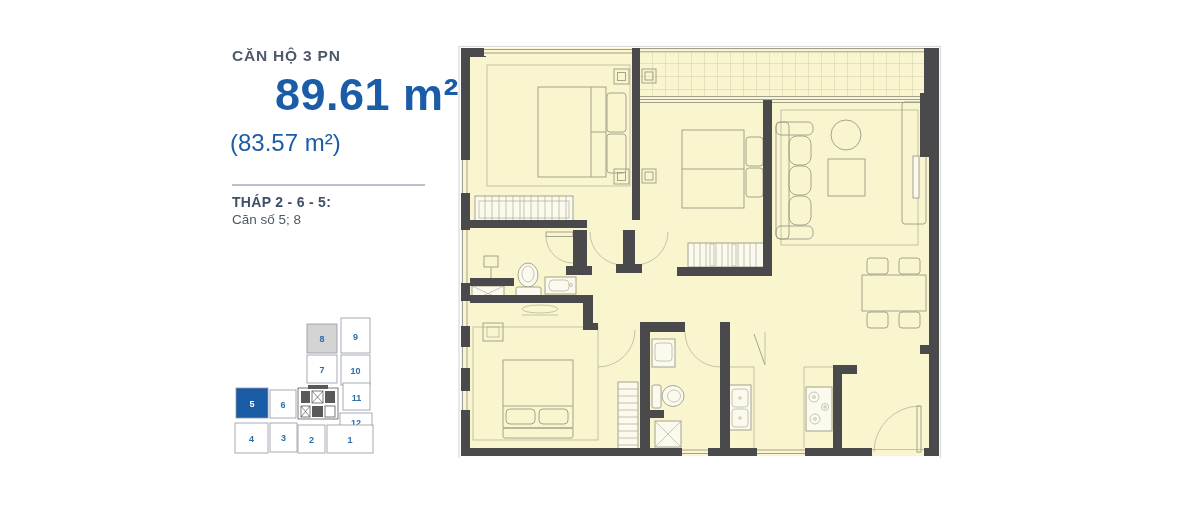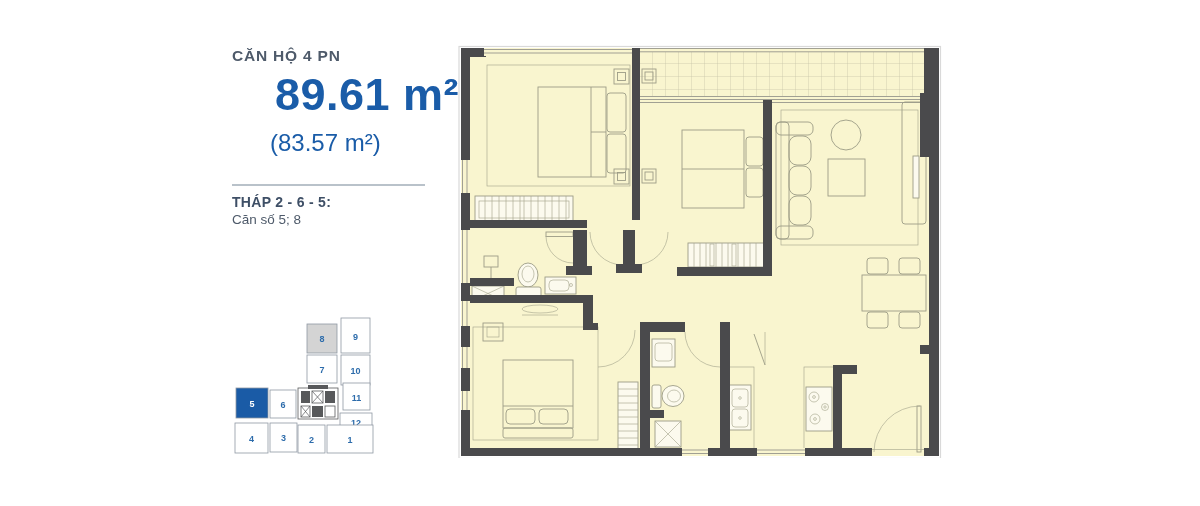--- a/index.html
+++ b/index.html
@@ -1,21 +1,21 @@
 <!DOCTYPE html>
 <html><head>
 <meta charset="utf-8">
 <style>
   html,body{margin:0;padding:0;background:#ffffff;}
   #page{position:relative;width:1200px;height:506px;background:#ffffff;overflow:hidden;
         font-family:"Liberation Sans", sans-serif;}
   .abs{position:absolute;}
   .panel-title{left:232px;top:47px;font-size:15.5px;font-weight:bold;color:#4e5a6a;letter-spacing:0.8px;}
   .area-main{left:229px;top:72px;font-size:45px;font-weight:bold;color:#1a5ca8;letter-spacing:0.5px;line-height:1;margin-left:46px;}
-  .area-secondary{left:230px;top:131px;font-size:24px;color:#1a5ca8;line-height:1;margin-left:40px;}
+  .area-secondary{left:230px;top:131px;font-size:24px;color:#1a5ca8;line-height:1;}
   .divider{left:232px;top:184px;width:193px;height:1.5px;background:#b9c2ca;}
   .tower-label{left:232px;top:194px;font-size:14px;font-weight:bold;color:#3e4f66;letter-spacing:0.3px;}
   .unit-label{left:232px;top:212px;font-size:13.5px;color:#4e5a6a;}
   
   .w{fill:#4a4a4c;}
   .f{fill:none;stroke:#9c9c86;stroke-width:0.9;}
   .ff{fill:#fcfaee;stroke:#9c9c86;stroke-width:0.9;}
   .fl{fill:none;stroke:#a8a890;stroke-width:0.65;}
   .win{stroke:#96968c;stroke-width:0.9;}
   .halo{fill:none;stroke:#d9d9d9;stroke-width:1.2;}
@@ -24,21 +24,21 @@
   .kp-box{stroke:#8f98a3;stroke-width:0.8;}
   .kp-num{font-family:"Liberation Sans",sans-serif;font-size:9px;font-weight:bold;text-anchor:middle;}
   .kc{fill:#58595b;}
   .kcs{fill:#ffffff;stroke:#58595b;stroke-width:0.8;}
 </style>
 </head>
 <body>
 
 <div id="page">
 
-  <div class="abs panel-title">CĂN HỘ 4 PN</div>
+  <div class="abs panel-title">CĂN HỘ 3 PN</div>
   <div class="abs area-main">89.61 m²</div>
   <div class="abs area-secondary">(83.57 m²)</div>
   <div class="abs divider"></div>
   <div class="abs tower-label">THÁP 2 - 6 - 5:</div>
   <div class="abs unit-label">Căn số 5; 8</div>
 
   <svg class="abs" style="left:228px;top:312px;" width="150" height="150" viewBox="0 0 150 150">
 
     <g>
       <rect class="kp-box" x="79" y="12" width="30" height="29" fill="#d4d4d4"></rect>

